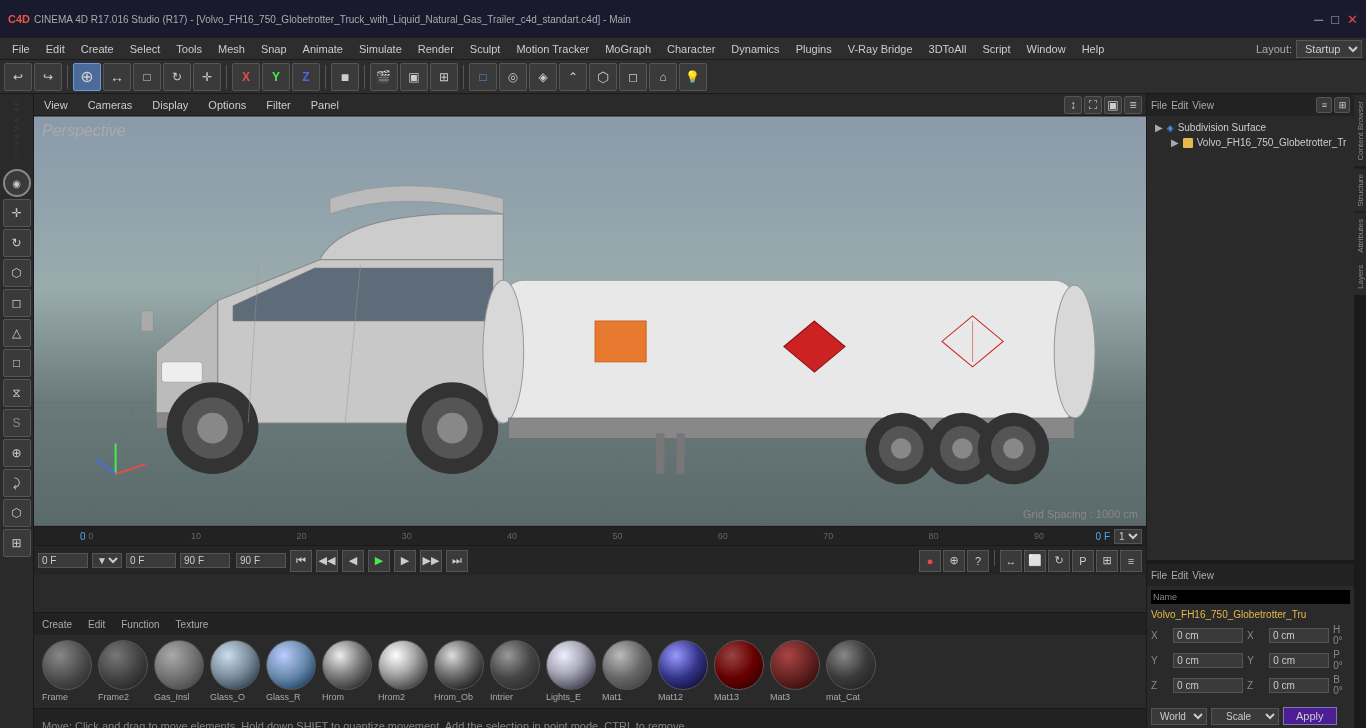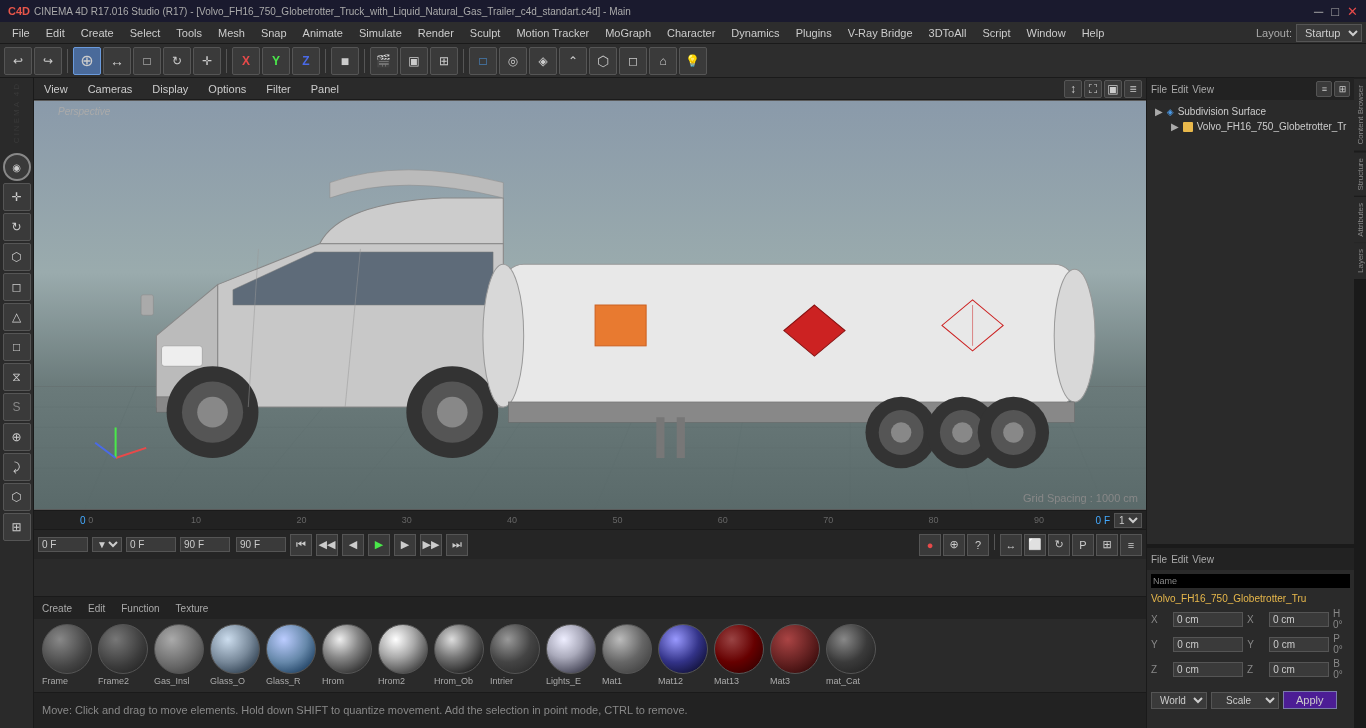--- a/index.html
+++ b/index.html
@@ -1,19 +1,19 @@
 <!DOCTYPE html>
 <html><head>
   <meta charset="utf-8">
   <style>
     * { margin: 0; padding: 0; box-sizing: border-box; }
     body { width: 1366px; height: 728px; background: #3a3a3a; font-family: Arial, sans-serif; font-size: 11px; color: #ccc; overflow: hidden; }
 
     
-    #titlebar { height: 22px; background: #1a1a2e; display: flex; align-items: center; justify-content: space-between; padding: 0 8px; color: #aaa; font-size: 11px; }
+    #titlebar { height: 38px; background: #1a1a2e; display: flex; align-items: center; justify-content: space-between; padding: 0 8px; color: #aaa; font-size: 11px; }
     #titlebar-left { display: flex; align-items: center; gap: 4px; }
     #titlebar-right { display: flex; gap: 8px; }
     #titlebar-right span { cursor: pointer; font-size: 13px; }
 
     
     #menubar { height: 22px; background: #2d2d2d; display: flex; align-items: center; padding: 0 4px; border-bottom: 1px solid #1a1a1a; }
     .menu-item { padding: 2px 8px; cursor: pointer; font-size: 11px; color: #ccc; }
     #layout-right { margin-left: auto; display: flex; align-items: center; gap: 4px; }
     #layout-label { color: #aaa; font-size: 11px; }
     #layout-select { background: #3a3a3a; color: #ccc; border: 1px solid #555; font-size: 11px; padding: 1px 4px; }
@@ -31,21 +31,21 @@
     #left-panel { width: 34px; background: #2a2a2a; display: flex; flex-direction: column; align-items: center; padding: 4px 0; gap: 2px; border-right: 1px solid #1a1a1a; }
     .lp-btn { width: 28px; height: 28px; background: #3a3a3a; border: 1px solid #555; border-radius: 2px; display: flex; align-items: center; justify-content: center; cursor: pointer; color: #ccc; font-size: 12px; }
 
     
     #viewport-container { flex: 1; display: flex; flex-direction: column; }
     #viewport-toolbar { height: 22px; background: #2a2a2a; display: flex; align-items: center; padding: 0 4px; gap: 8px; border-bottom: 1px solid #1a1a1a; }
     .vp-menu { font-size: 11px; color: #ccc; cursor: pointer; padding: 2px 6px; }
     #viewport-icons { margin-left: auto; display: flex; gap: 2px; }
 
     #viewport { flex: 1; background: #5a5a5a; position: relative; overflow: hidden; }
-    #viewport-label { position: absolute; top: 6px; left: 24px; color: #aaa; font-size: 10px; font-style: italic; }
+    #viewport-label { position: absolute; top: 6px; left: 8px; color: #aaa; font-size: 16px; font-style: italic; }
     #grid-info { position: absolute; bottom: 6px; right: 8px; color: #888; font-size: 11px; }
 
     
     #scene-svg { width: 100%; height: 100%; }
 
     
     #timeline { height: 90px; background: #2a2a2a; border-top: 1px solid #1a1a1a; display: flex; flex-direction: column; }
     #timeline-ruler { height: 18px; background: #222; display: flex; align-items: center; padding: 0 4px; position: relative; }
     .ruler-marks { display: flex; flex: 1; align-items: center; }
     .ruler-mark { font-size: 9px; color: #666; flex: 1; text-align: center; }

